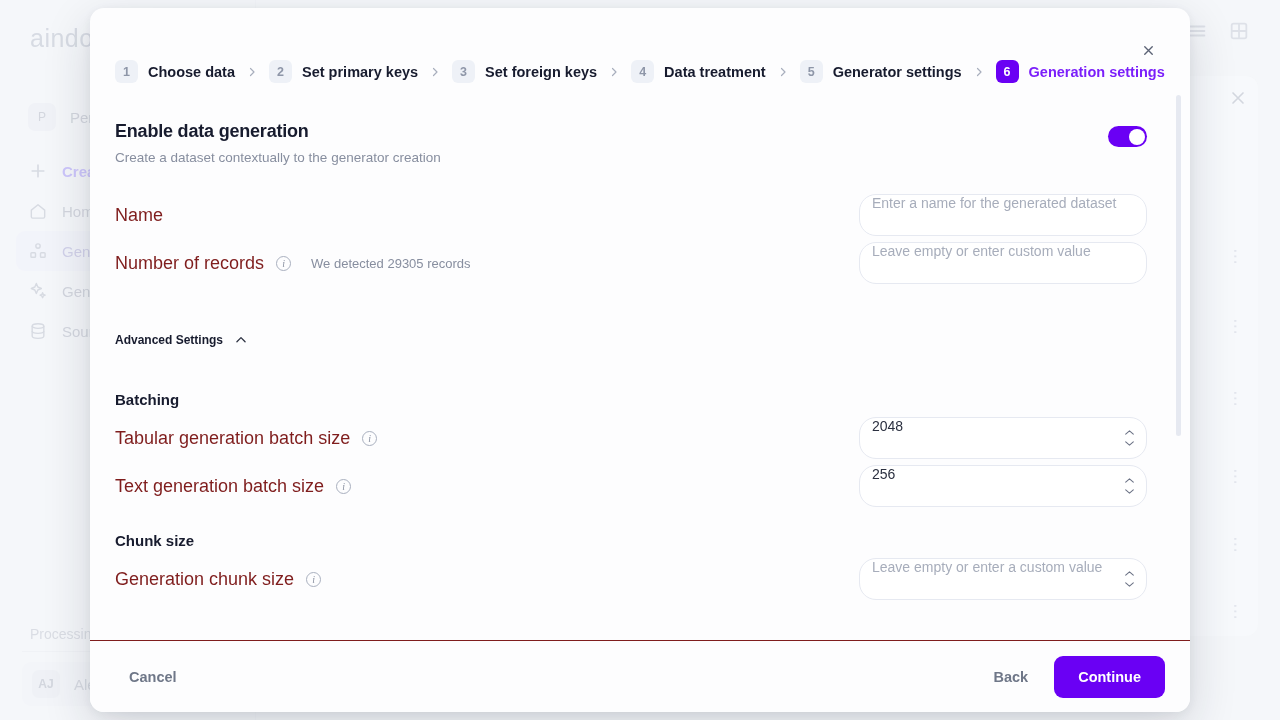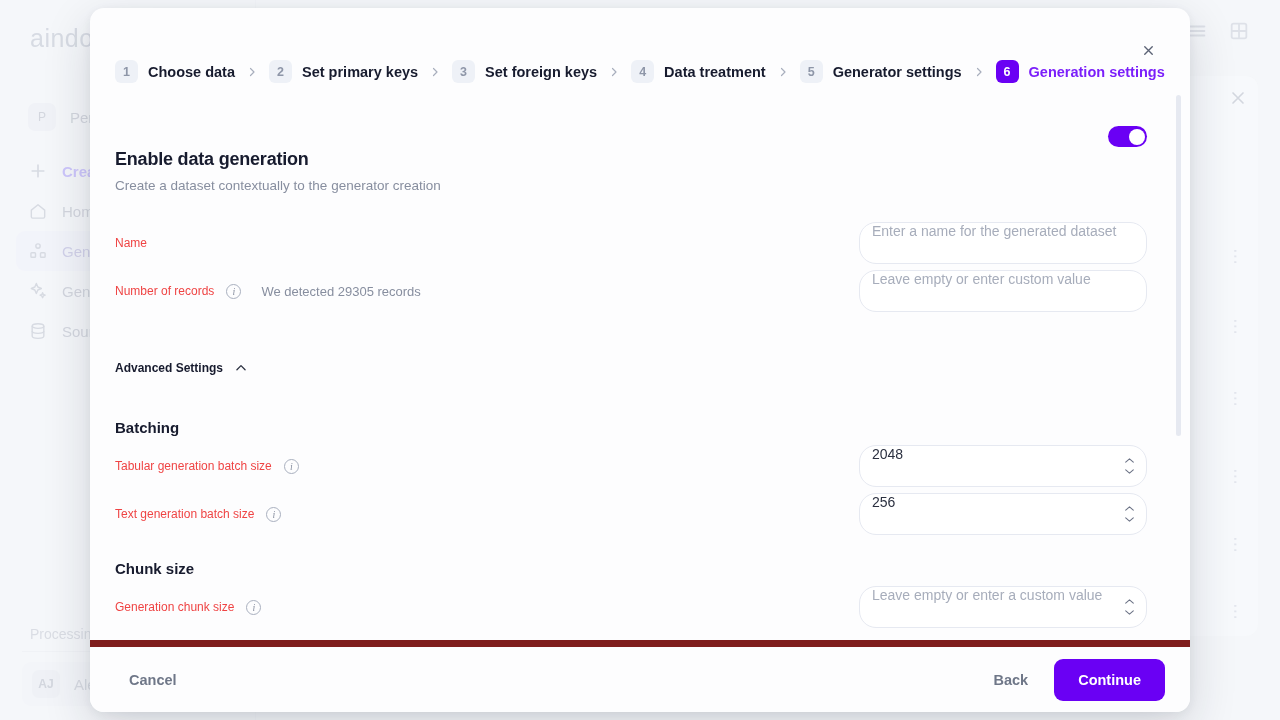--- a/index.html
+++ b/index.html
@@ -142,21 +142,21 @@
   .scrollbar {
     position: absolute; right: 9px; top: 12px; width: 5px; bottom: 12px;
     border-radius: 3px;
   }
   .scroll-thumb {
     position: absolute; top: 0; left: 0; width: 5px; height: 64%;
     background: #e6e9f1; border-radius: 3px;
   }
 
   .sec-title {
-    font-size: 18px; font-weight: 700; color: #171b2e; letter-spacing: -.2px; margin-top: 28px;
+    font-size: 18px; font-weight: 700; color: #171b2e; letter-spacing: -.2px;
   }
   .sec-sub { font-size: 13.5px; color: #878e9f; margin-top: 8px; }
 
   .enable-row {
     display: flex; align-items: flex-start; justify-content: space-between;
     padding-top: 38px;
   }
   .toggle {
     width: 39px; height: 21px; border-radius: 11px; background: #6a00f4;
     position: relative; flex: none; margin-top: 5px; cursor: pointer;
@@ -167,21 +167,21 @@
   }
 
   .field-row {
     display: flex; align-items: center; justify-content: space-between;
     min-height: 48px;
   }
   .field-row.name { margin-top: 26px; }
   .field-row.records { margin-top: 0; }
 
   .field-left { display: flex; align-items: center; gap: 12px; }
-  .field-label { font-size: 12px; color: #ef4444; }
+  .field-label { font-size: 18px; color: #7f1d1d; }
   .hint { font-size: 13px; color: #878e9f; margin-left: 8px; }
 
   .info-ico {
     width: 15px; height: 15px; border-radius: 50%;
     border: 1px solid #a9b0bf; color: #8a91a1;
     font-size: 10px; line-height: 13px; text-align: center;
     font-family: "Liberation Serif", serif; font-style: italic;
     flex: none; cursor: pointer;
   }
 
@@ -213,21 +213,21 @@
   .adv-head svg { width: 14px; height: 14px; display: block; color: #2b3040; }
 
   .sub-head {
     font-size: 15px; font-weight: 700; color: #171b2e;
     margin-top: 44px; margin-bottom: 6px;
   }
   .sub-head.chunk { margin-top: 22px; }
 
   .modal-foot {
     flex: none; height: 72px;
-    border-top: 7px solid #7f1d1d;
+    border-top: 1px solid #7f1d1d;
     background: #fdfdfe;
     display: flex; align-items: center; justify-content: space-between;
     padding: 0 25px;
   }
   .btn-text {
     font-size: 14.5px; font-weight: 700; color: #6f7788;
     background: none; border: none; cursor: pointer; padding: 10px 14px;
     font-family: inherit;
   }
   .foot-right { display: flex; align-items: center; gap: 12px; }

